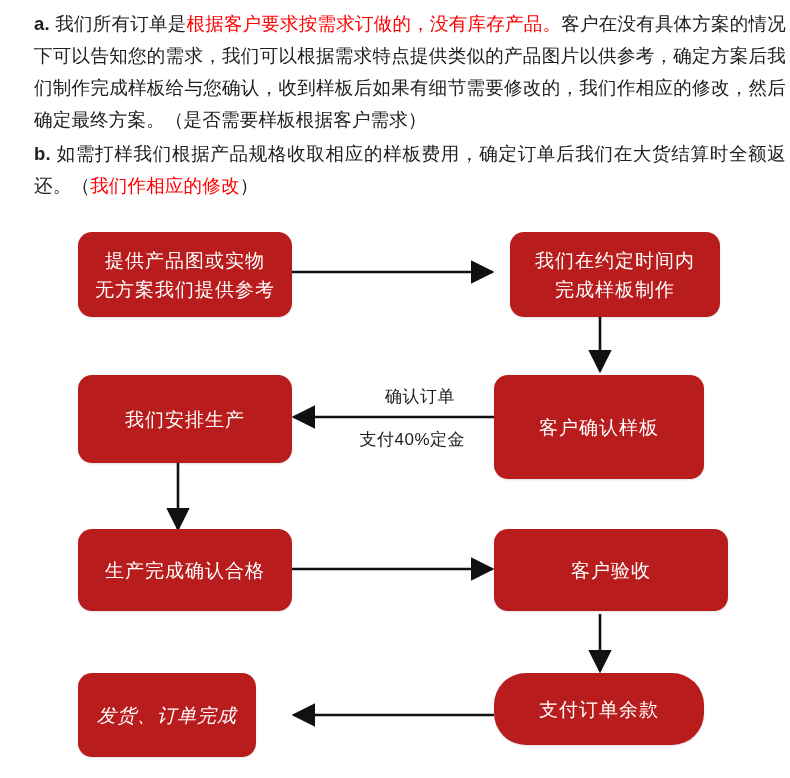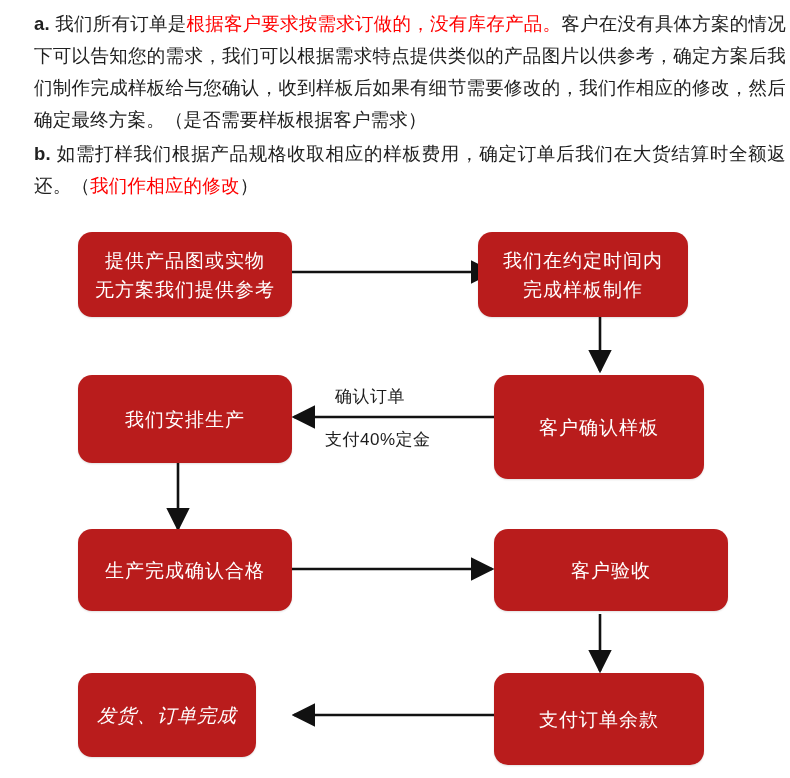--- a/index.html
+++ b/index.html
@@ -74,21 +74,21 @@
     width: 790px;
     height: 778px;
     pointer-events: none;
   }
   .edge-label {
     position: absolute;
     font-size: 17px;
     color: #1c1c1c;
     letter-spacing: 0.5px;
     white-space: nowrap;
-    text-align: left;
+    text-align: right;
   }
 </style>
 </head>
 <body>
 
 <div id="intro-text">
 
   <p class="para para-a">
     <span class="lead">a.</span>
     <span>我们所有订单是</span><span class="hl">根据客户要求按需求订做的，没有库存产品。</span><span>客户在没有具体方案的情况下可以告知您的需求，我们可以根据需求特点提供类似的产品图片以供参考，确定方案后我们制作完成样板给与您确认，收到样板后如果有细节需要修改的，我们作相应的修改，然后确定最终方案。（是否需要样板根据客户需求）</span>
@@ -123,21 +123,21 @@
     <line x1="600" y1="614" x2="600" y2="671" stroke="#111111" stroke-width="2.6" marker-end="url(#arrowR)"></line>
 
     <line x1="494" y1="715" x2="294" y2="715" stroke="#111111" stroke-width="2.6" marker-end="url(#arrowR)"></line>
   </svg>
 
   <div class="node" style="left:78px; top:232px; width:214px; height:85px;">
     <span class="line">提供产品图或实物</span>
     <span class="line">无方案我们提供参考</span>
   </div>
 
-  <div class="node" style="left:478px; top:232px; width:210px; height:85px;">
+  <div class="node" style="left:510px; top:232px; width:210px; height:85px;">
     <span class="line">我们在约定时间内</span>
     <span class="line">完成样板制作</span>
   </div>
 
   <div class="node" style="left:78px; top:375px; width:214px; height:88px;">
     <span class="line">我们安排生产</span>
   </div>
 
   <div class="node" style="left:494px; top:375px; width:210px; height:104px;">
     <span class="line">客户确认样板</span>
@@ -156,17 +156,17 @@
   </div>
 
   <div class="node" style="left:494px; top:529px; width:234px; height:82px;">
     <span class="line">客户验收</span>
   </div>
 
   <div class="node" style="left:78px; top:673px; width:178px; height:84px;font-style:italic;">
     <span class="line">发货、订单完成</span>
   </div>
 
-  <div class="node" style="left:494px; top:673px; width:210px; height:92px;">
+  <div class="node" style="left:494px; top:673px; width:210px; height:72px;border-radius:32px;">
     <span class="line">支付订单余款</span>
   </div>
 
 </div>
 
 </body></html>

